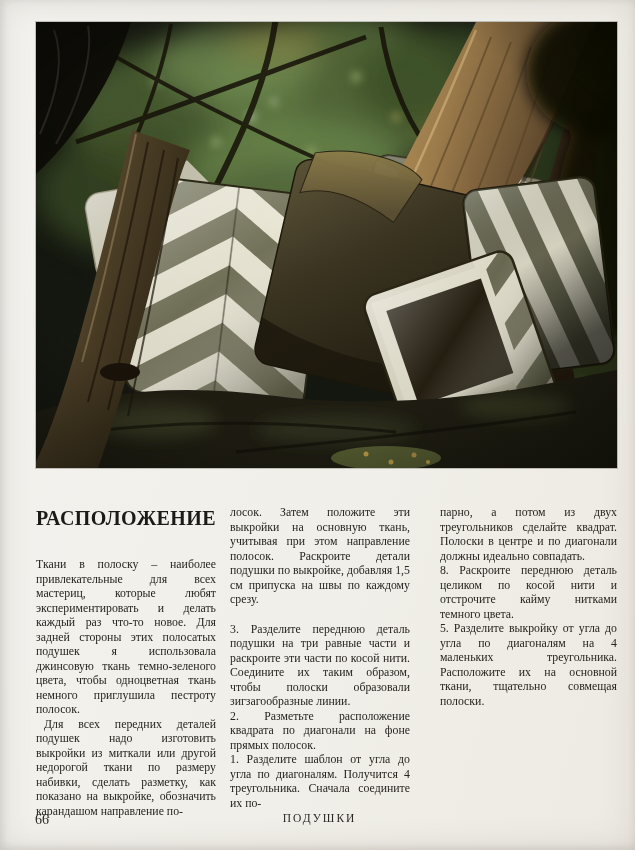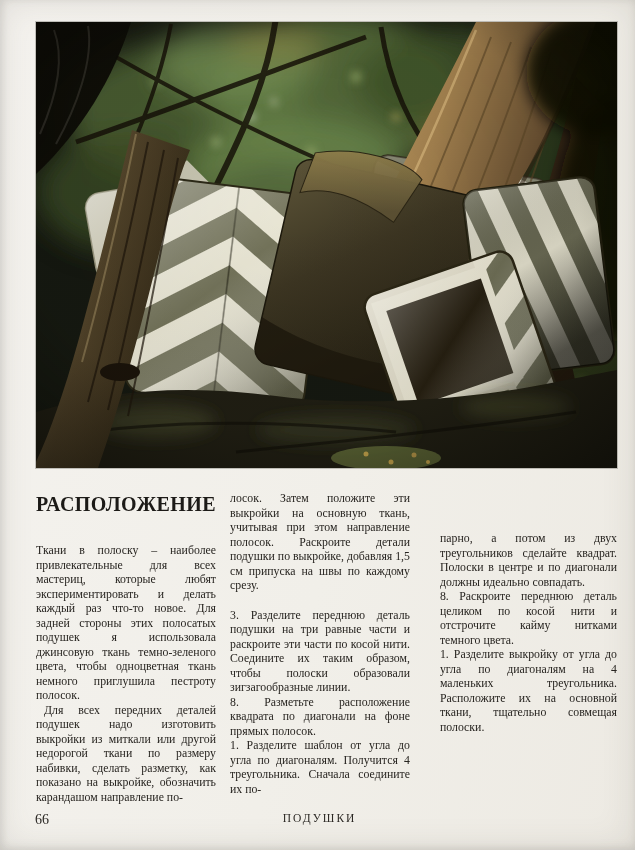--- a/index.html
+++ b/index.html
@@ -4,25 +4,25 @@
 <style>
   html,body{margin:0;padding:0;background:#d8d6d0;}
   .page{
     position:relative;width:635px;height:850px;margin:0 auto;overflow:hidden;
     background:linear-gradient(105deg,#f4f2ee 0%,#f1efe9 55%,#edeae3 100%);
     box-shadow:inset 0 0 34px rgba(90,85,70,.14), inset 3px 0 8px rgba(0,0,0,.07), inset 0 -4px 10px rgba(0,0,0,.05);
     font-family:"Liberation Serif","DejaVu Serif",serif;color:#272420;
   }
   .photo{position:absolute;left:36px;top:22px;width:581px;height:446px;margin:0;box-shadow:0 0 0 1px rgba(40,38,30,.25);}
   .photo svg{display:block;width:100%;height:100%;}
-  .columns{position:absolute;left:36px;top:491px;width:581px;display:flex;}
+  .columns{position:absolute;left:36px;top:505px;width:581px;display:flex;}
   .col{text-align:justify;font-size:11.8px;line-height:14.5px;hyphens:auto;-webkit-hyphens:auto;}
   .col1{width:182px;margin-right:14px;}
   .col2{width:184px;margin-right:30px;}
-  .col3{width:181px;margin-top:40px;}
+  .col3{width:181px;}
   h1{font-size:20px;line-height:26px;font-weight:bold;letter-spacing:.4px;margin:0 0 26px 0;color:#1c1a17;text-align:left;}
   .col p{margin:0;}
   .indent{text-indent:8px;}
   .steps{margin-top:15px;}
   .pageno{position:absolute;left:35px;top:812px;font-size:14px;color:#2b2824;}
   .running-title{position:absolute;left:0;right:20px;top:812px;text-align:center;font-size:11.5px;letter-spacing:2px;color:#2b2824;margin-left:24px;}
 </style>
 </head>
 <body>
 
@@ -263,28 +263,28 @@
         <span>РАСПОЛОЖЕНИЕ</span><br>
       </h1>
       <p>Ткани в полоску – наиболее привлекательные для всех мастериц, которые любят экспериментировать и делать каждый раз что-то новое. Для задней стороны этих полосатых подушек я использовала джинсовую ткань темно-зеленого цвета, чтобы одноцветная ткань немного приглушила пестроту полосок.</p>
       <p class="indent">Для всех передних деталей подушек надо изготовить выкройки из миткали или другой недорогой ткани по размеру набивки, сделать разметку, как показано на выкройке, обозначить карандашом направление по-</p>
     </section>
 
     <section class="col col2">
       <p>лосок. Затем положите эти выкройки на основную ткань, учитывая при этом направление полосок. Раскроите детали подушки по выкройке, добавляя 1,5 см припуска на швы по каждому срезу.</p>
       <div class="steps">
         <p>3. Разделите переднюю деталь подушки на три равные части и раскроите эти части по косой нити. Соедините их таким образом, чтобы полоски образовали зигзагообразные линии.</p>
-        <p>8. Разметьте расположение квадрата по диагонали на фоне прямых полосок.</p>
+        <p>2. Разметьте расположение квадрата по диагонали на фоне прямых полосок.</p>
         <p>1. Разделите шаблон от угла до угла по диагоналям. Получится 4 треугольника. Сначала соедините их по-</p>
       </div>
     </section>
 
     <section class="col col3">
       <p>парно, а потом из двух треугольников сделайте квадрат. Полоски в центре и по диагонали должны идеально совпадать.</p>
       <p>8. Раскроите переднюю деталь целиком по косой нити и отстрочите кайму нитками темного цвета.</p>
-      <p>1. Разделите выкройку от угла до угла по диагоналям на 4 маленьких треугольника. Расположите их на основной ткани, тщательно совмещая полоски.</p>
+      <p>5. Разделите выкройку от угла до угла по диагоналям на 4 маленьких треугольника. Расположите их на основной ткани, тщательно совмещая полоски.</p>
     </section>
   </main>
 
   <span class="pageno">66</span>
   <span class="running-title">ПОДУШКИ</span>
 
 </div>
 
 </body></html>

